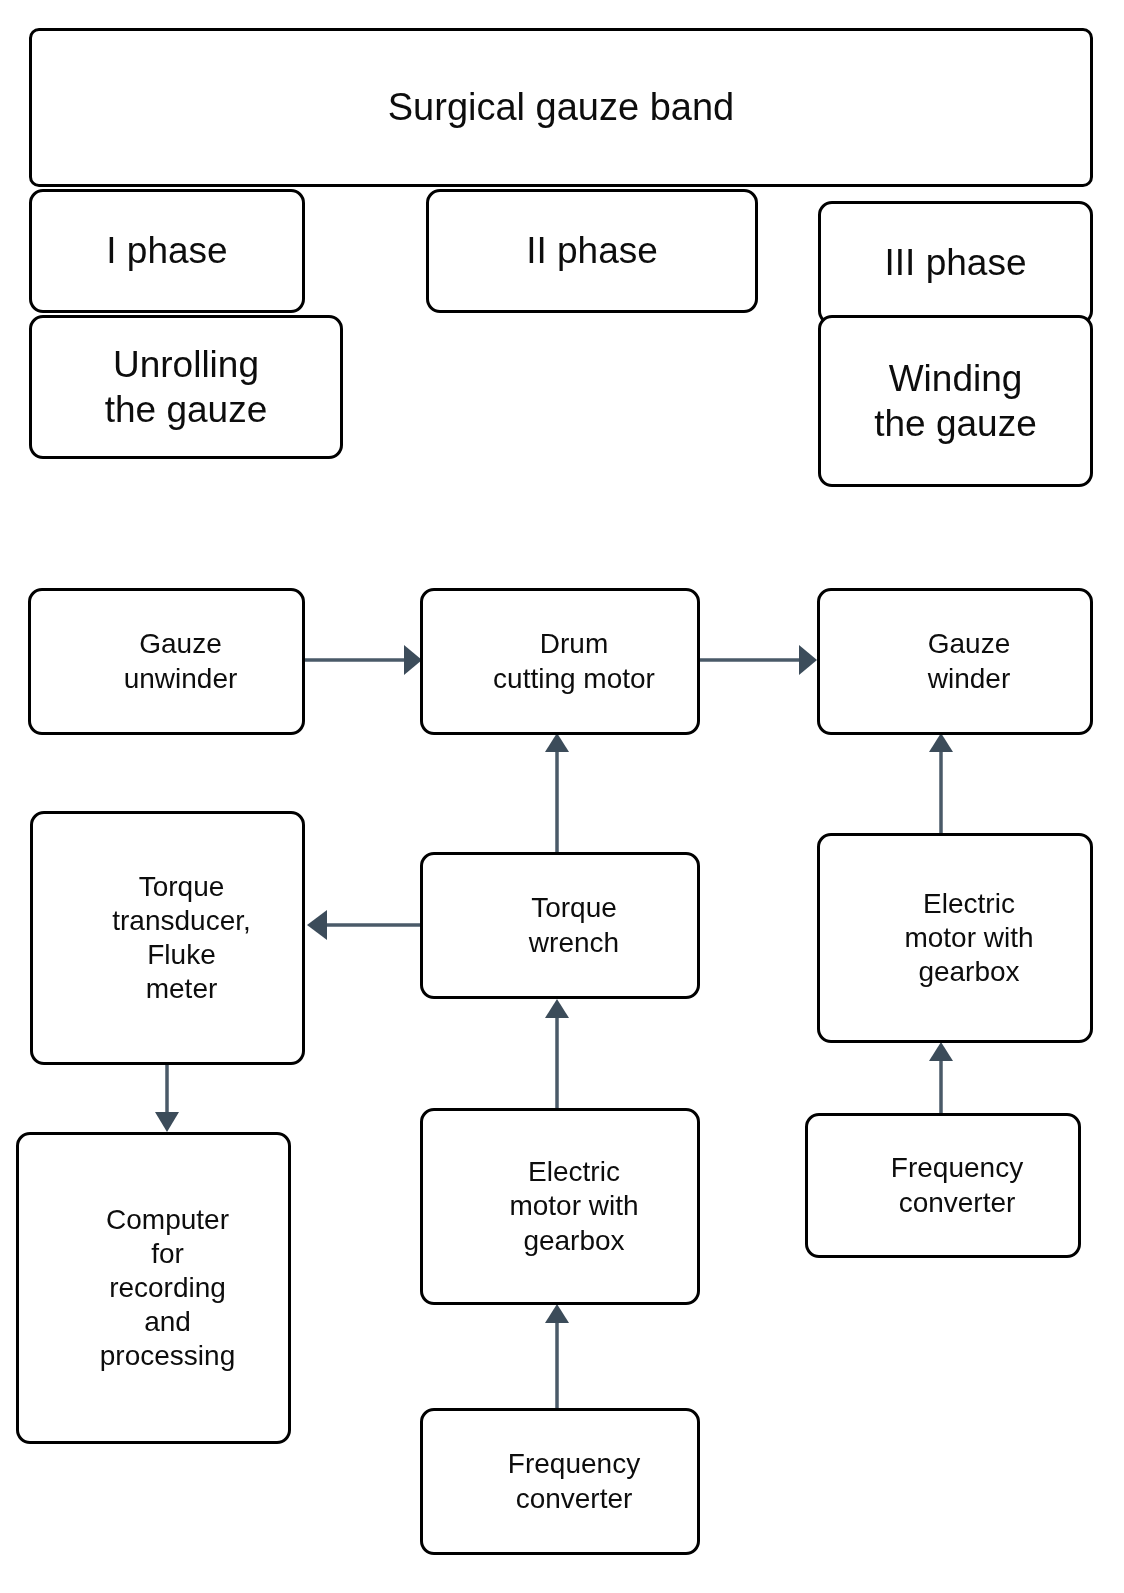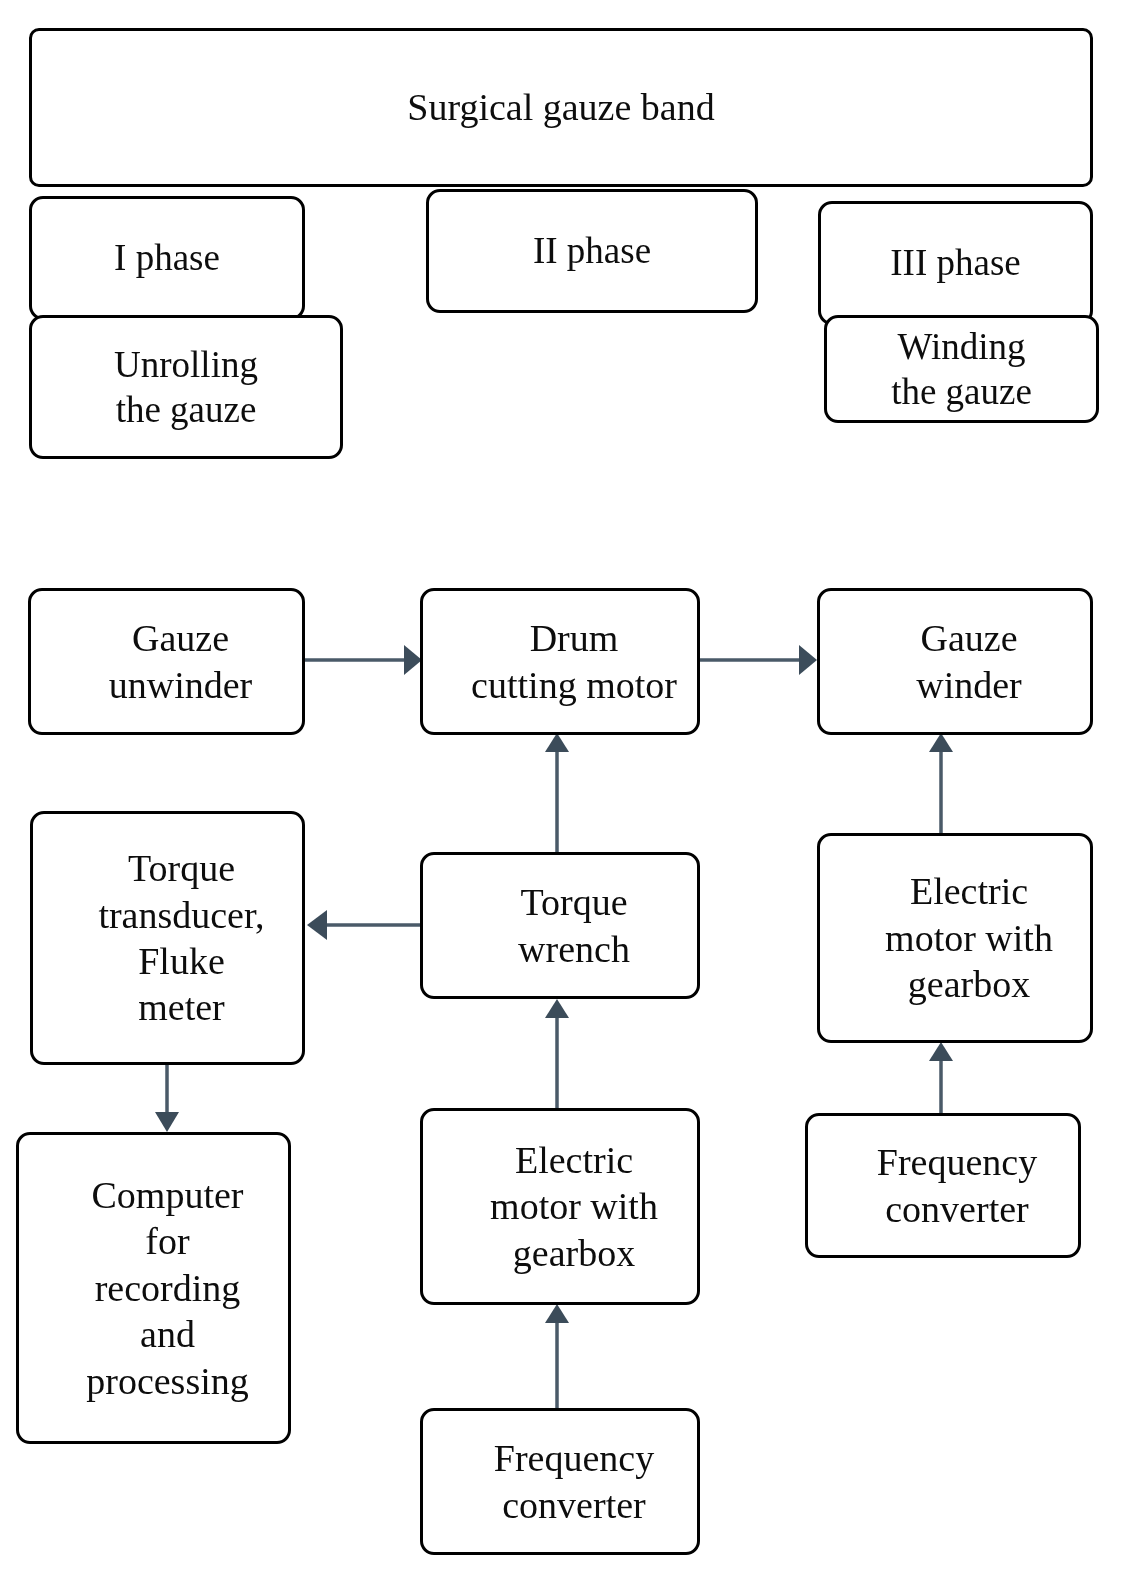--- a/index.html
+++ b/index.html
@@ -5,41 +5,41 @@
   html, body {
     margin: 0;
     padding: 0;
     background: #ffffff;
   }
   #canvas {
     position: relative;
     width: 1124px;
     height: 1593px;
     background: #ffffff;
-    font-family: Liberation Serif, serif;
+    font-family: Liberation Sans, sans-serif;
     overflow: hidden;
   }
   .node {
     position: absolute;
     box-sizing: border-box;
     background: #ffffff;
     border: 3px solid #000000;
     border-radius: 14px;
     display: flex;
     align-items: center;
     justify-content: center;
     text-align: center;
     color: #0d0d0d;
     font-size: 37px;
     line-height: 1.22;
     padding: 4px 8px;
     white-space: pre-line;
   }
   .node.big {
-    font-size: 38px;
+    font-size: 28px;
     padding-left: 36px;
   }
   .node.banner {
     font-size: 38px;
     border-radius: 10px;
   }
   svg.links {
     position: absolute;
     left: 0;
     top: 0;
@@ -57,31 +57,31 @@
     fill: #3c4c5a;
   }
 </style>
 </head>
 <body>
 
 <div id="canvas">
 
   <div class="node banner" style="left:29px; top:28px; width:1064px; height:159px;">Surgical gauze band</div>
 
-  <div class="node" style="left:29px; top:189px; width:276px; height:124px;margin-top:7px;">I phase</div>
+  <div class="node" style="left:29px; top:189px; width:276px; height:124px;">I phase</div>
 
   <div class="node" style="left:426px; top:189px; width:332px; height:124px;">II phase</div>
 
   <div class="node" style="left:818px; top:189px; width:275px; height:124px;margin-top:12px;">III phase</div>
 
   <div class="node" style="left:29px; top:315px; width:314px; height:144px;">Unrolling
 the gauze</div>
 
 
-  <div class="node" style="left:818px; top:315px; width:275px; height:108px;margin-left:6px;">Winding
+  <div class="node" style="left:818px; top:315px; width:275px; height:172px;">Winding
 the gauze</div>
 
   <svg class="links" viewBox="0 0 1124 1593">
 
     <line class="edge-line" x1="305" y1="660" x2="404" y2="660"></line>
     <polygon class="edge-head" points="404,645 422,660 404,675"></polygon>
 
     <line class="edge-line" x1="700" y1="660" x2="799" y2="660"></line>
     <polygon class="edge-head" points="799,645 817,660 799,675"></polygon>
 

